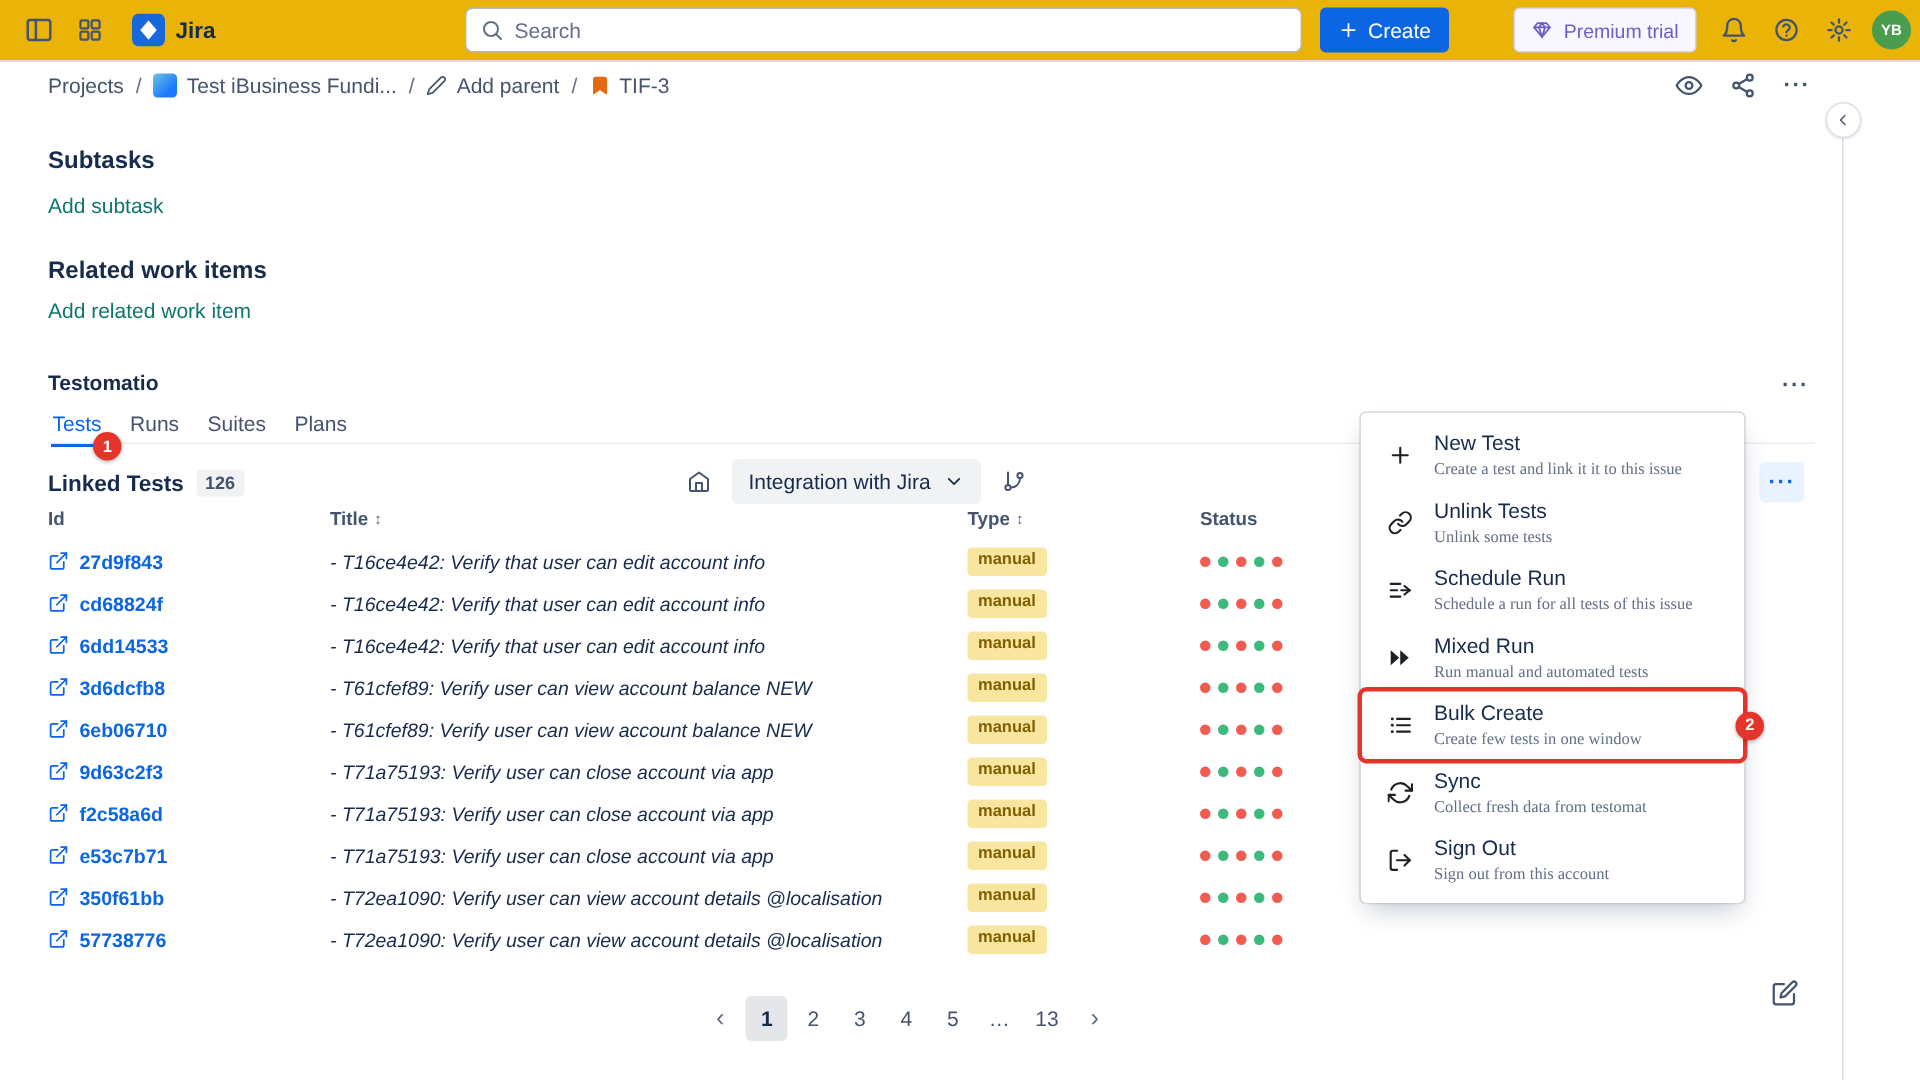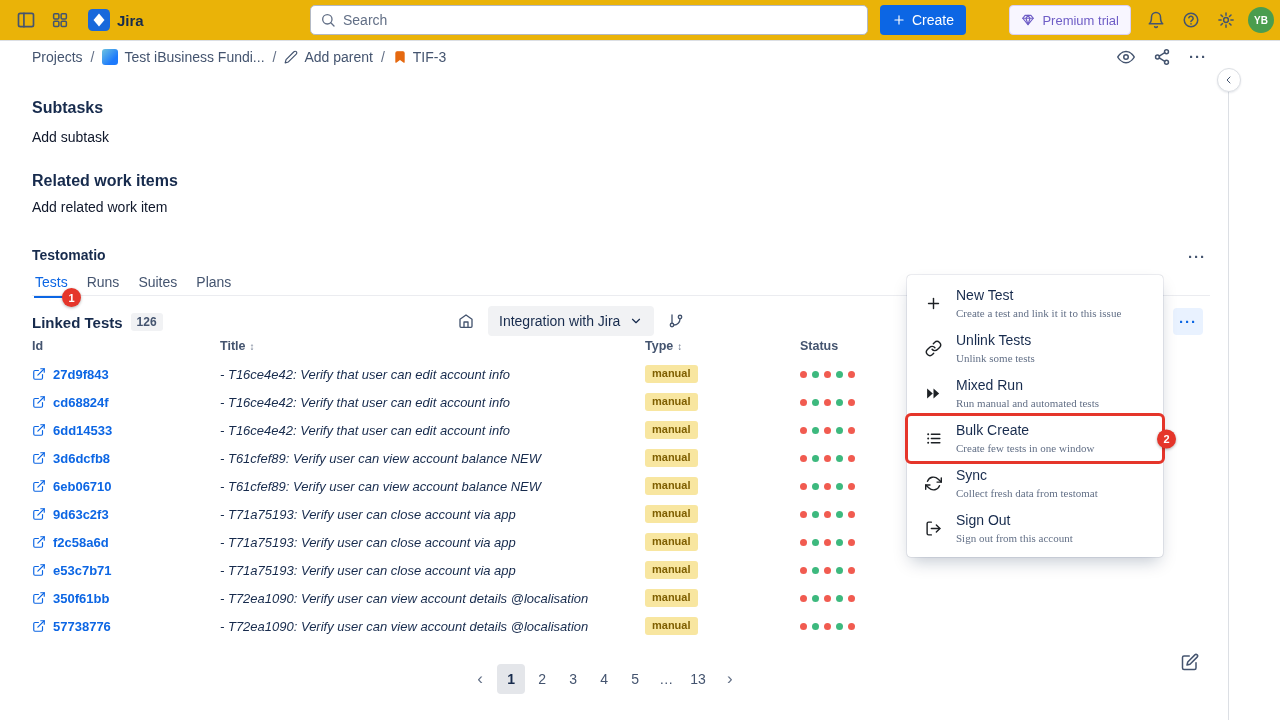--- a/index.html
+++ b/index.html
@@ -33,21 +33,21 @@
   .crumb-link{display:flex;align-items:center;gap:6px;color:#44546f;}
   .proj-avatar{width:16px;height:16px;border-radius:3px;background:linear-gradient(135deg,#6cc3e0 0%,#1d7afc 70%);display:inline-block;}
   .crumb-actions{margin-left:auto;display:flex;align-items:center;gap:4px;}
 
   
   .right-rail{position:absolute;left:1228px;top:72px;bottom:0;width:1px;background:#dcdfe4;}
   .rail-toggle{position:absolute;left:1217px;top:68px;width:24px;height:24px;border-radius:50%;border:1px solid #dcdfe4;background:#fff;color:#44546f;display:grid;place-items:center;box-shadow:0 1px 2px rgba(9,30,66,.1);z-index:6;}
 
   
   .h-section{position:absolute;left:32px;font-size:16px;font-weight:700;color:#172b4d;}
-  .add-action{position:absolute;left:32px;font-size:14px;color:#0f172a;}
+  .add-action{position:absolute;left:32px;font-size:14px;color:#0f766e;}
   .h-panel{position:absolute;left:32px;font-size:14px;font-weight:700;color:#172b4d;}
   .panel-more{position:absolute;left:1182px;top:243px;width:30px;height:26px;display:grid;place-items:center;}
 
   
   .tabs{position:absolute;left:34px;top:272px;display:flex;gap:17px;font-size:14px;}
   .tab{padding:2px 1px 8px;color:#44546f;font-weight:500;}
   .tab.active{color:#0c66e4;box-shadow:inset 0 -2px 0 #0c66e4;}
   .tabs-divider{position:absolute;left:32px;top:295px;width:1178px;height:1px;background:#ebecf0;}
 
   .badge-step{position:absolute;width:19px;height:19px;border-radius:50%;background:#e5352a;color:#fff;font-size:11px;font-weight:700;display:grid;place-items:center;box-shadow:0 1px 3px rgba(0,0,0,.3);z-index:9;}
@@ -604,20 +604,35 @@
           </svg>
         </span>
         <div class="mi-text">
           <div class="mi-title">Unlink Tests</div>
           <div class="mi-sub">Unlink some tests</div>
         </div>
       </div>
       <div class="menu-item">
         <span class="icn mi-icon" style="height: 17px; width: 17px;">
           <svg viewBox="0 0 24 24">
+            <line x1="3" y1="6" x2="12" y2="6"></line>
+            <line x1="3" y1="12" x2="9" y2="12"></line>
+            <line x1="3" y1="18" x2="12" y2="18"></line>
+            <polyline points="16 8 21 12 16 16"></polyline>
+            <line x1="13" y1="12" x2="21" y2="12"></line>
+          </svg>
+        </span>
+        <div class="mi-text">
+          <div class="mi-title">Schedule Run</div>
+          <div class="mi-sub">Schedule a run for all tests of this issue</div>
+        </div>
+      </div>
+      <div class="menu-item">
+        <span class="icn mi-icon" style="height: 17px; width: 17px;">
+          <svg viewBox="0 0 24 24">
             <path d="M3 5l8 7-8 7z" fill="currentColor" stroke="none"></path>
             <path d="M12 5l8 7-8 7z" fill="currentColor" stroke="none"></path>
           </svg>
         </span>
         <div class="mi-text">
           <div class="mi-title">Mixed Run</div>
           <div class="mi-sub">Run manual and automated tests</div>
         </div>
       </div>
       <div class="menu-item highlighted">

